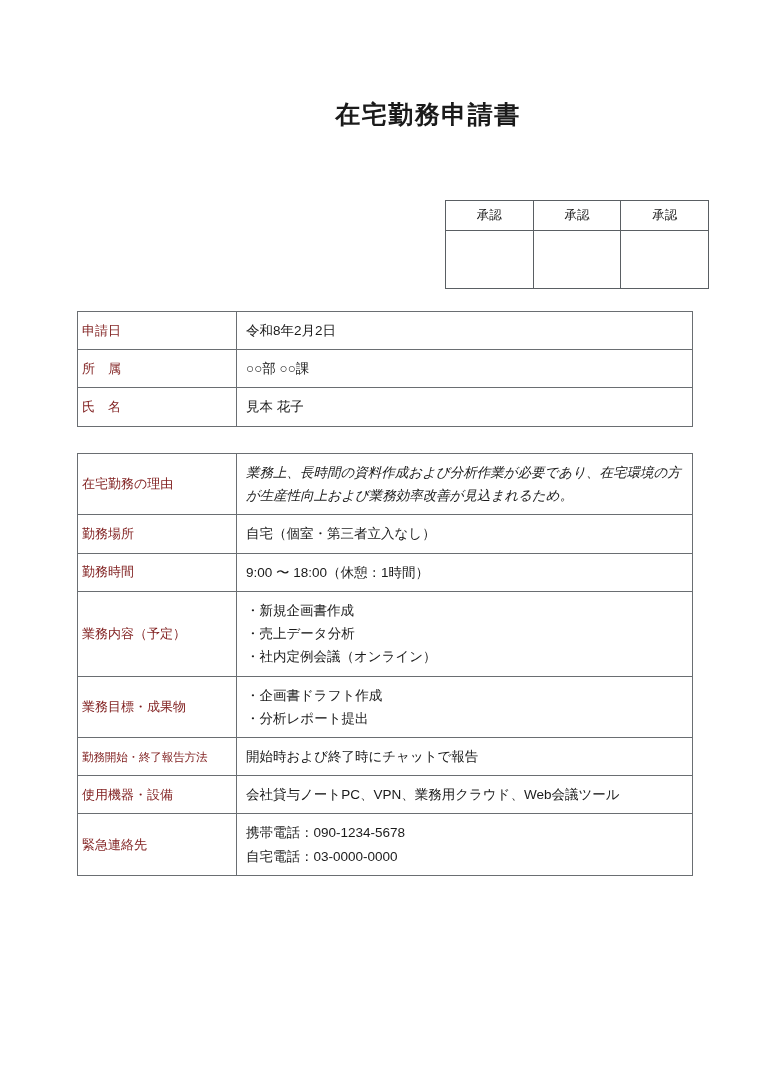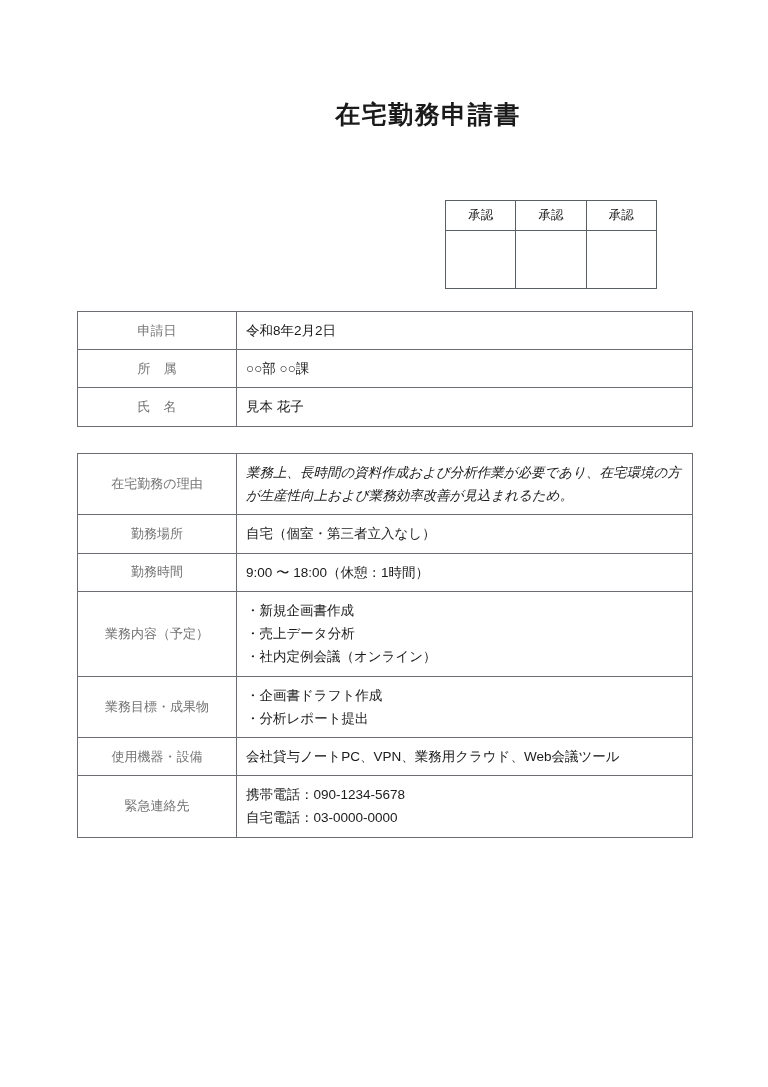--- a/index.html
+++ b/index.html
@@ -28,21 +28,21 @@
     letter-spacing: 1.5px;
     color: #1a1a1a;
     margin-left: 44px;
   }
 
   
   .approval-table {
     position: absolute;
     top: 200px;
     left: 445px;
-    width: 212px;
+    width: 264px;
     border-collapse: collapse;
     table-layout: fixed;
   }
   .approval-table td {
     border: 1px solid #5a5f63;
     text-align: center;
     vertical-align: middle;
     font-size: 12.5px;
     color: #1a1a1a;
   }
@@ -56,25 +56,24 @@
     width: 616px;
     border-collapse: collapse;
     table-layout: fixed;
   }
   .form-table td {
     border: 1px solid #6a6e72;
     vertical-align: middle;
   }
   .form-table td.label {
     width: 150px;
-    text-align: center;
     font-size: 13px;
     padding: 6px 4px;
     line-height: 1.55;
-    color: #737373;
+    color: #7f1d1d;
   }
   .form-table td.label.tight { font-size: 11.6px; letter-spacing: -0.2px; }
   .form-table td.value {
     text-align: left;
     font-size: 13.5px;
     padding: 7px 0 7px 9px;
     line-height: 1.72;
     color: #1a1a1a;
   }
   .form-table td.value .line { display: block; white-space: nowrap; }
@@ -151,20 +150,26 @@
         </td>
       </tr>
       <tr>
         <td class="label">業務目標・成果物</td>
         <td class="value">
           <span class="line">・企画書ドラフト作成</span>
           <span class="line">・分析レポート提出</span>
         </td>
       </tr>
       <tr>
+        <td class="label tight">勤務開始・終了報告方法</td>
+        <td class="value">
+          <span class="line">開始時および終了時にチャットで報告</span>
+        </td>
+      </tr>
+      <tr>
         <td class="label">使用機器・設備</td>
         <td class="value">
           <span class="line">会社貸与ノートPC、VPN、業務用クラウド、Web会議ツール</span>
         </td>
       </tr>
       <tr>
         <td class="label">緊急連絡先</td>
         <td class="value">
           <span class="line">携帯電話：090-1234-5678</span>
           <span class="line">自宅電話：03-0000-0000</span>

